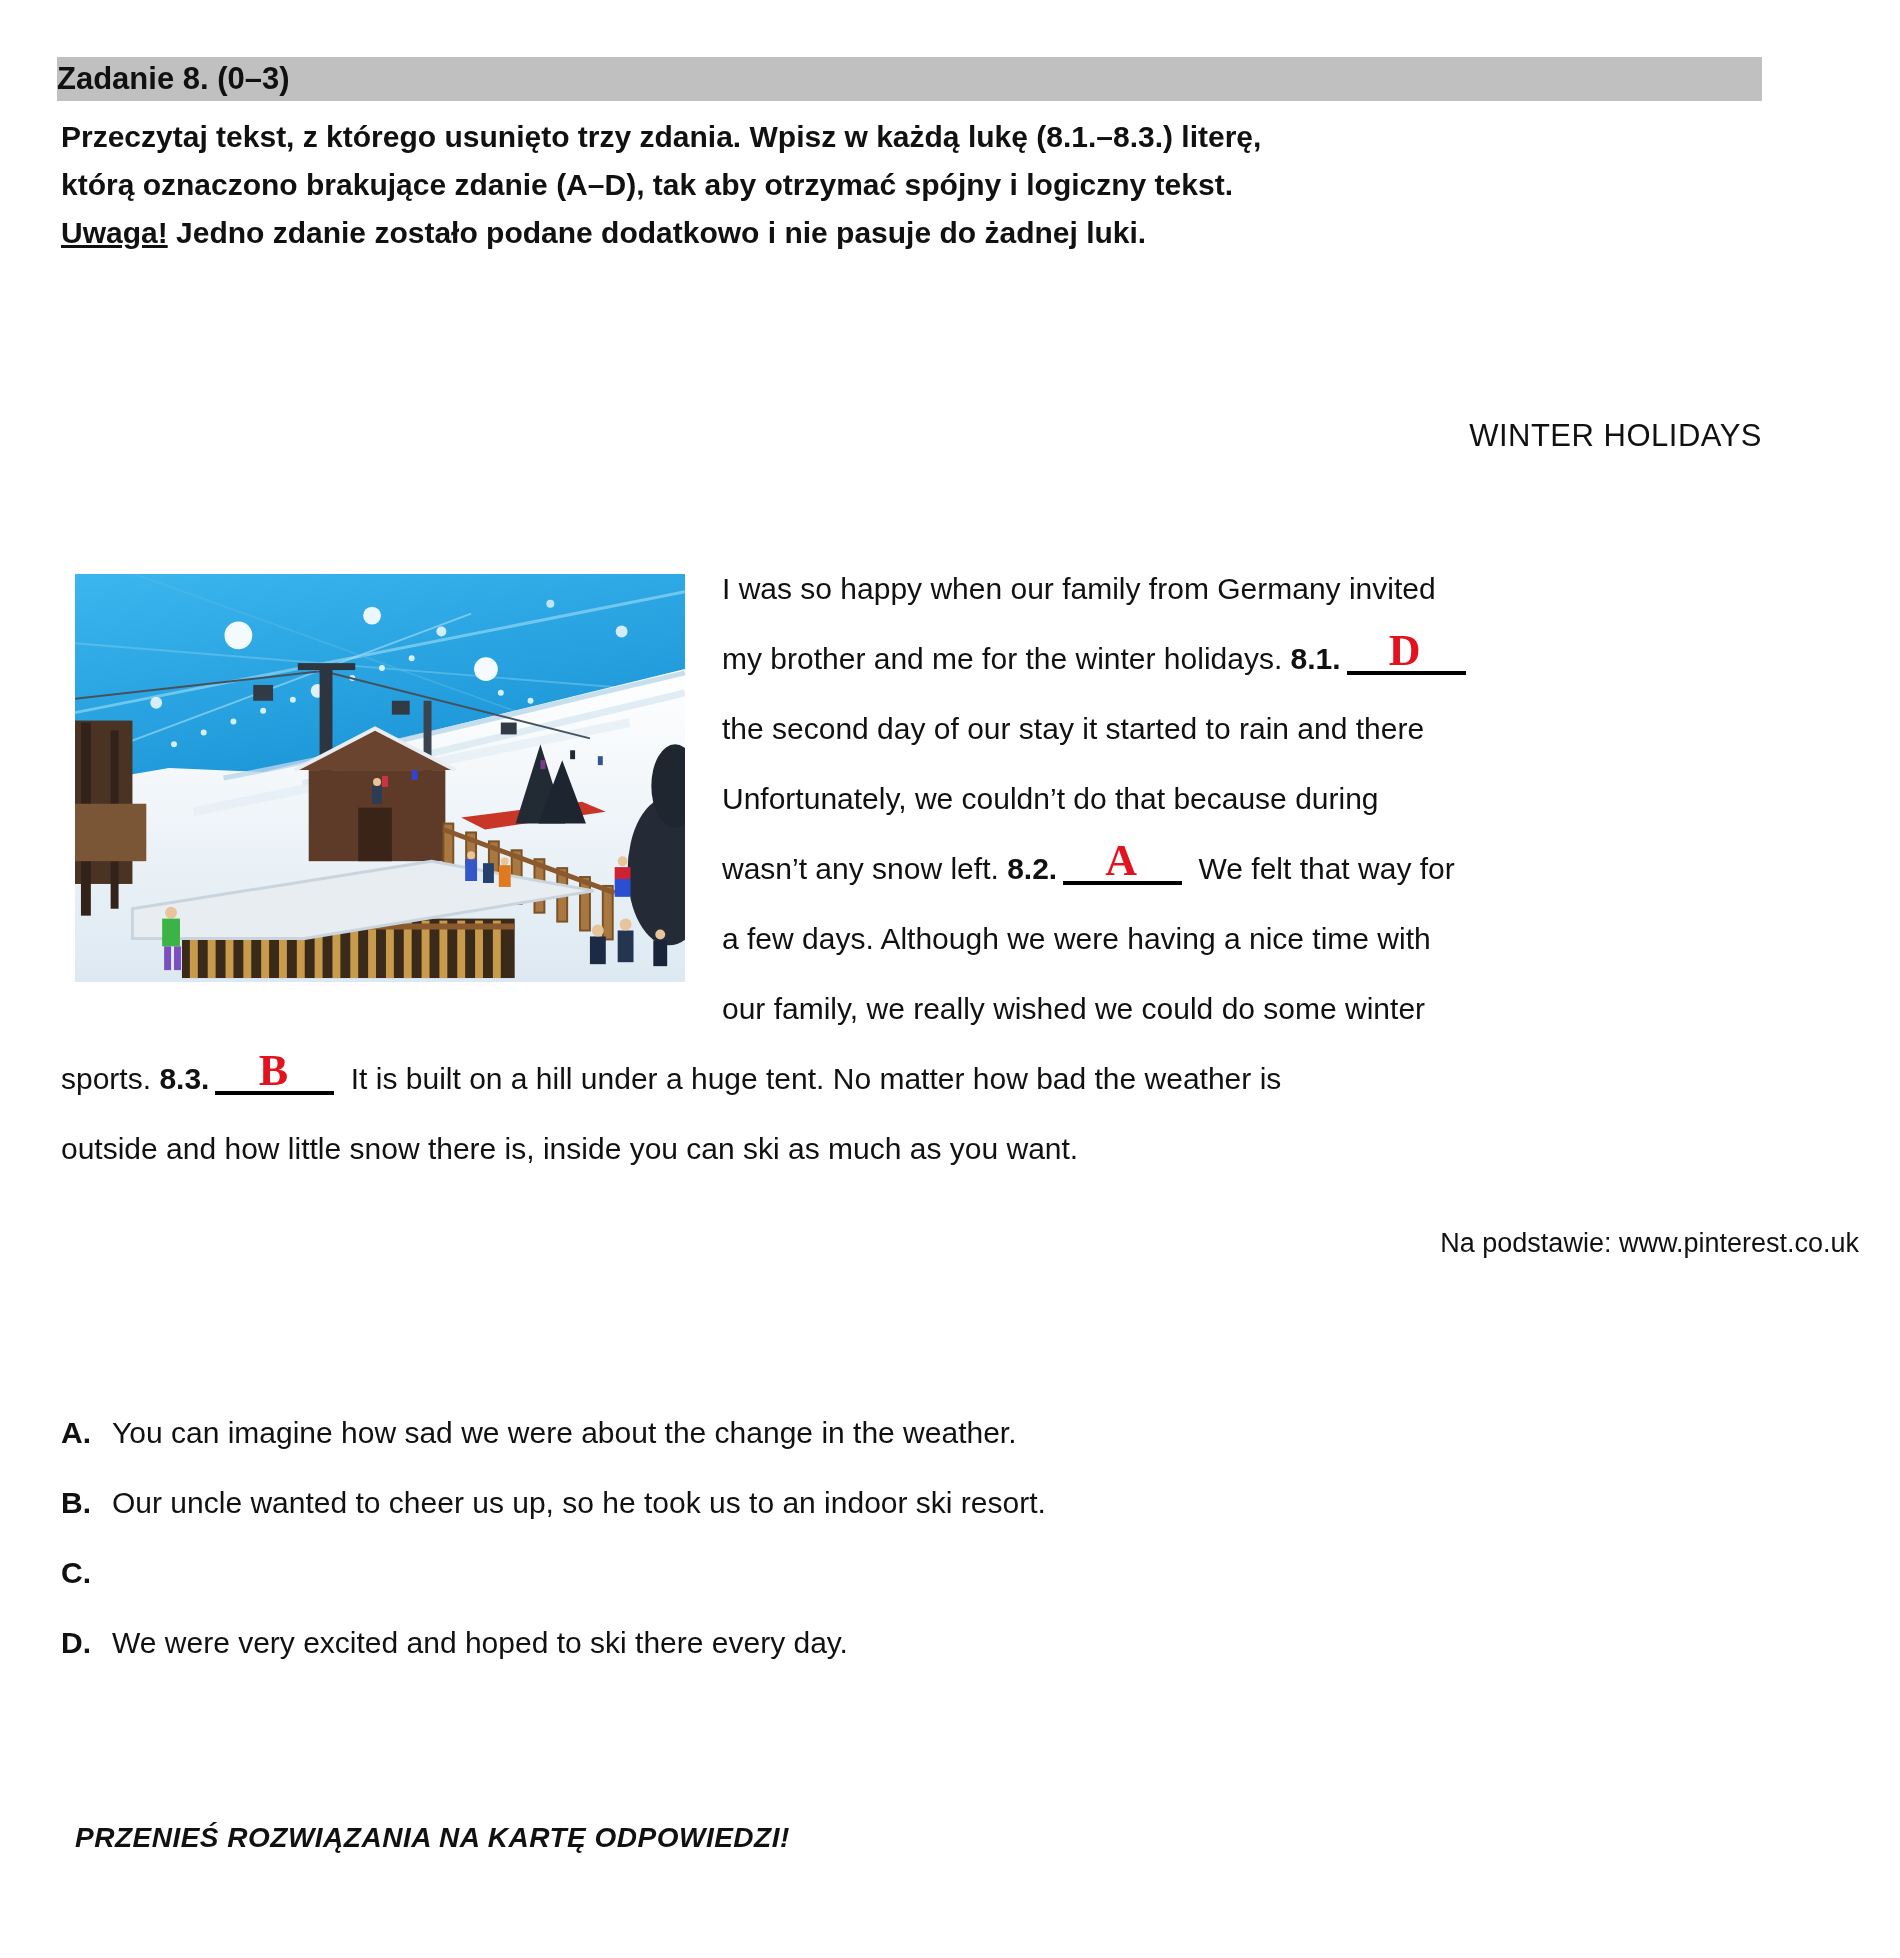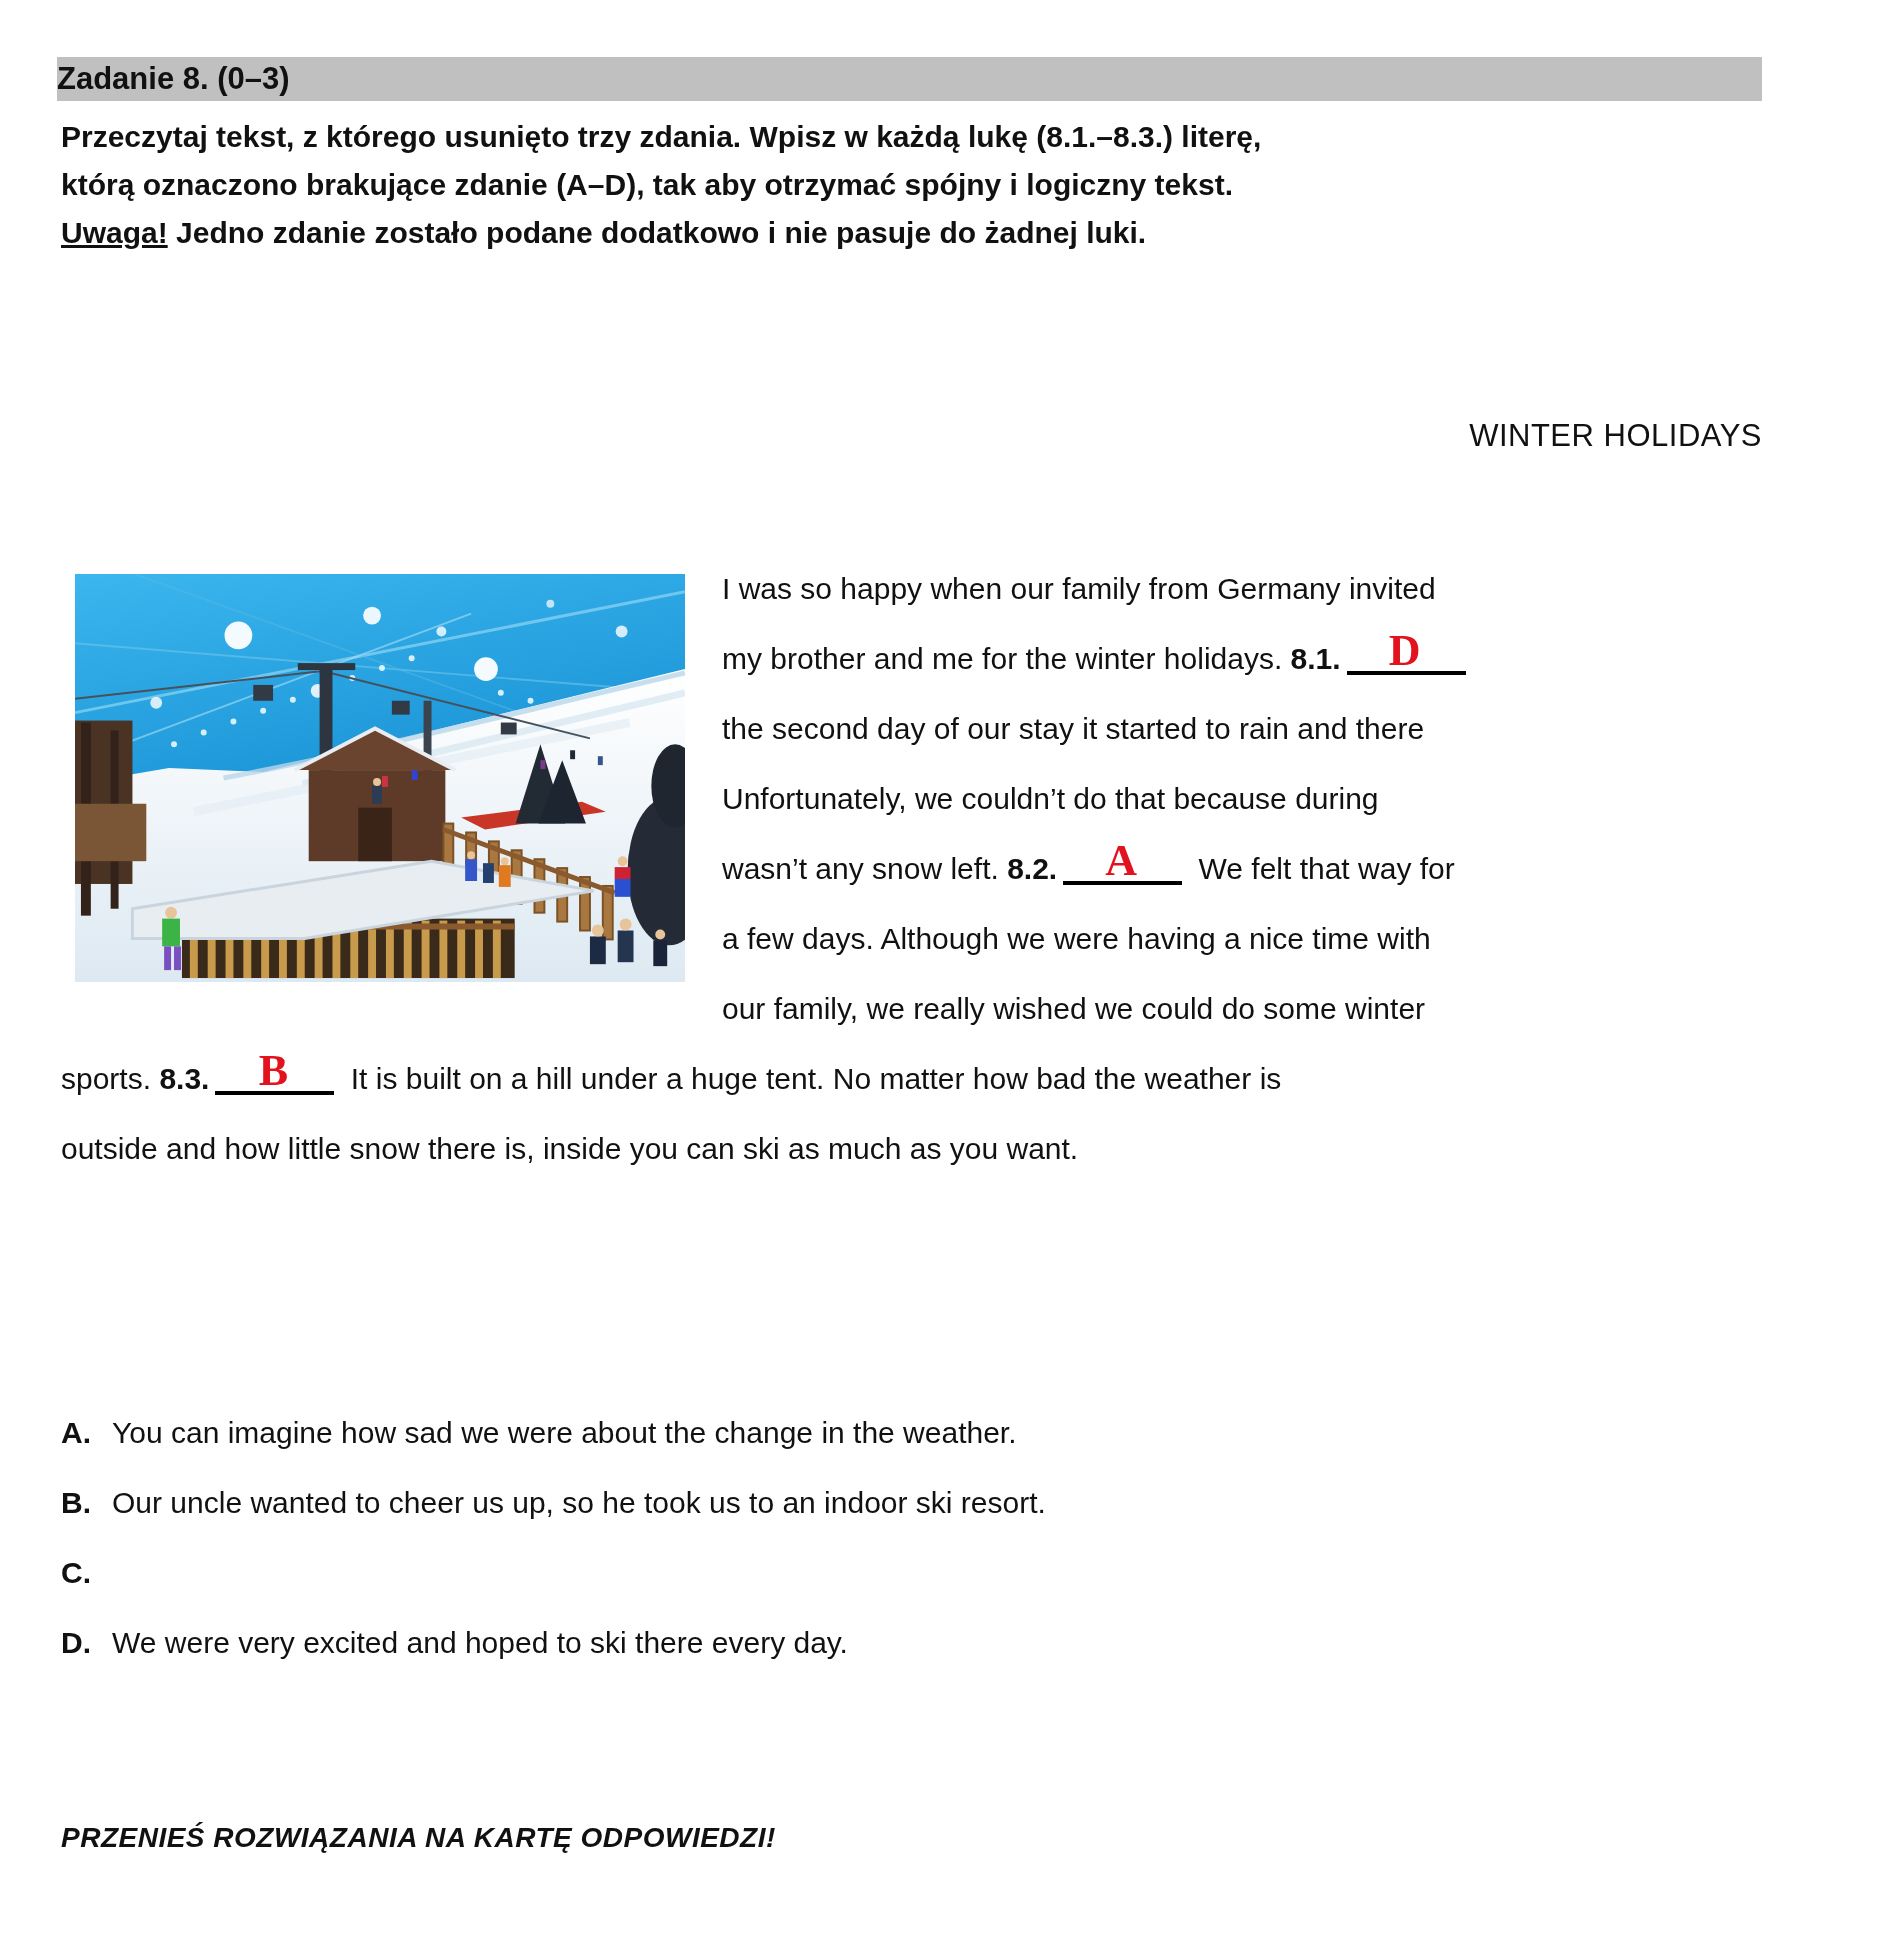--- a/index.html
+++ b/index.html
@@ -32,21 +32,21 @@
               font-family:"Liberation Serif",serif;font-weight:bold;font-size:44px;
               line-height:0.85;color:#e2121e;}
 
   .source-line{position:absolute;left:61px;top:1228px;width:1798px;text-align:right;
                font-size:27px;}
 
   .options{position:absolute;left:61px;top:1398px;width:1742px;font-size:30px;}
   .option-row{display:flex;height:70px;line-height:70px;}
   .option-letter{font-weight:bold;width:51px;flex:0 0 51px;}
 
-  .transfer-note{position:absolute;left:61px;top:1822px;font-size:28px;font-weight:bold;
+  .transfer-note{position:absolute;left:75px;top:1822px;font-size:28px;font-weight:bold;
                  font-style:italic;letter-spacing:0.5px;}
 </style>
 </head>
 <body>
 
 <div class="page">
 
   <div class="task-bar">
     <span>Zadanie 8. (0–3)</span>
   </div>
@@ -210,20 +210,21 @@
       <div class="story-line indent"><span>my brother and me for the winter holidays. </span><span class="gap"><span class="gap-label">8.1.</span><span class="gap-slot"><span class="gap-answer">D</span></span></span></div>
       <div class="story-line indent"><span>the second day of our stay it started to rain and there</span></div>
       <div class="story-line indent"><span>Unfortunately, we couldn’t do that because during</span></div>
       <div class="story-line indent"><span>wasn’t any snow left. </span><span class="gap"><span class="gap-label">8.2.</span><span class="gap-slot"><span class="gap-answer">A</span></span></span><span> We felt that way for</span></div>
       <div class="story-line indent"><span>a few days. Although we were having a nice time with</span></div>
       <div class="story-line indent"><span>our family, we really wished we could do some winter</span></div>
       <div class="story-line"><span>sports. </span><span class="gap"><span class="gap-label">8.3.</span><span class="gap-slot"><span class="gap-answer">B</span></span></span><span> It is built on a hill under a huge tent. No matter how bad the weather is</span></div>
       <div class="story-line"><span>outside and how little snow there is, inside you can ski as much as you want.</span></div>
     </div>
 
+  <div class="source-line">Na podstawie: www.pinterest.co.uk</div>
 
   <div class="options">
       <div class="option-row">
         <span class="option-letter">A.</span>
         <span>You can imagine how sad we were about the change in the weather.</span>
       </div>
       <div class="option-row">
         <span class="option-letter">B.</span>
         <span>Our uncle wanted to cheer us up, so he took us to an indoor ski resort.</span>
       </div>

